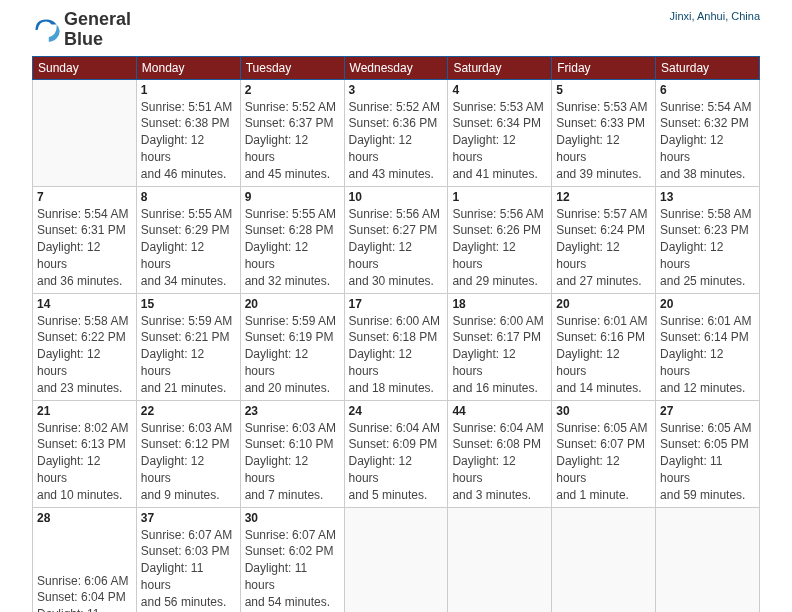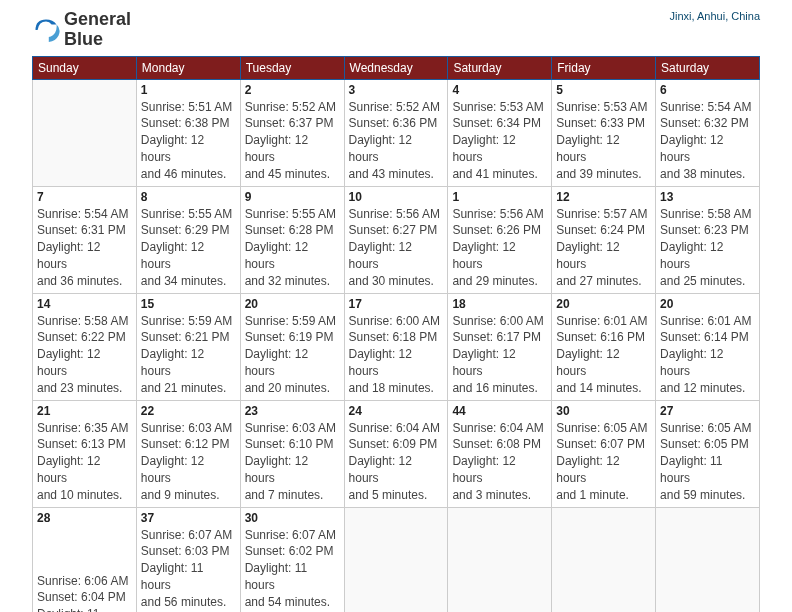--- a/index.html
+++ b/index.html
@@ -269,21 +269,21 @@
             <span class="day-num">20</span>
             <div class="day-info" style="white-space: pre-line;">Sunrise: 6:01 AM
 Sunset: 6:14 PM
 Daylight: 12 hours
 and 12 minutes.</div>
           </td>
         </tr>
         <tr>
           <td>
             <span class="day-num">21</span>
-            <div class="day-info" style="white-space: pre-line;">Sunrise: 6:35 AM
+            <div class="day-info" style="white-space: pre-line;">Sunrise: 8:02 AM
 Sunset: 6:13 PM
 Daylight: 12 hours
 and 10 minutes.</div>
           </td>
           <td>
             <span class="day-num">22</span>
             <div class="day-info" style="white-space: pre-line;">Sunrise: 6:03 AM
 Sunset: 6:12 PM
 Daylight: 12 hours
 and 9 minutes.</div>

